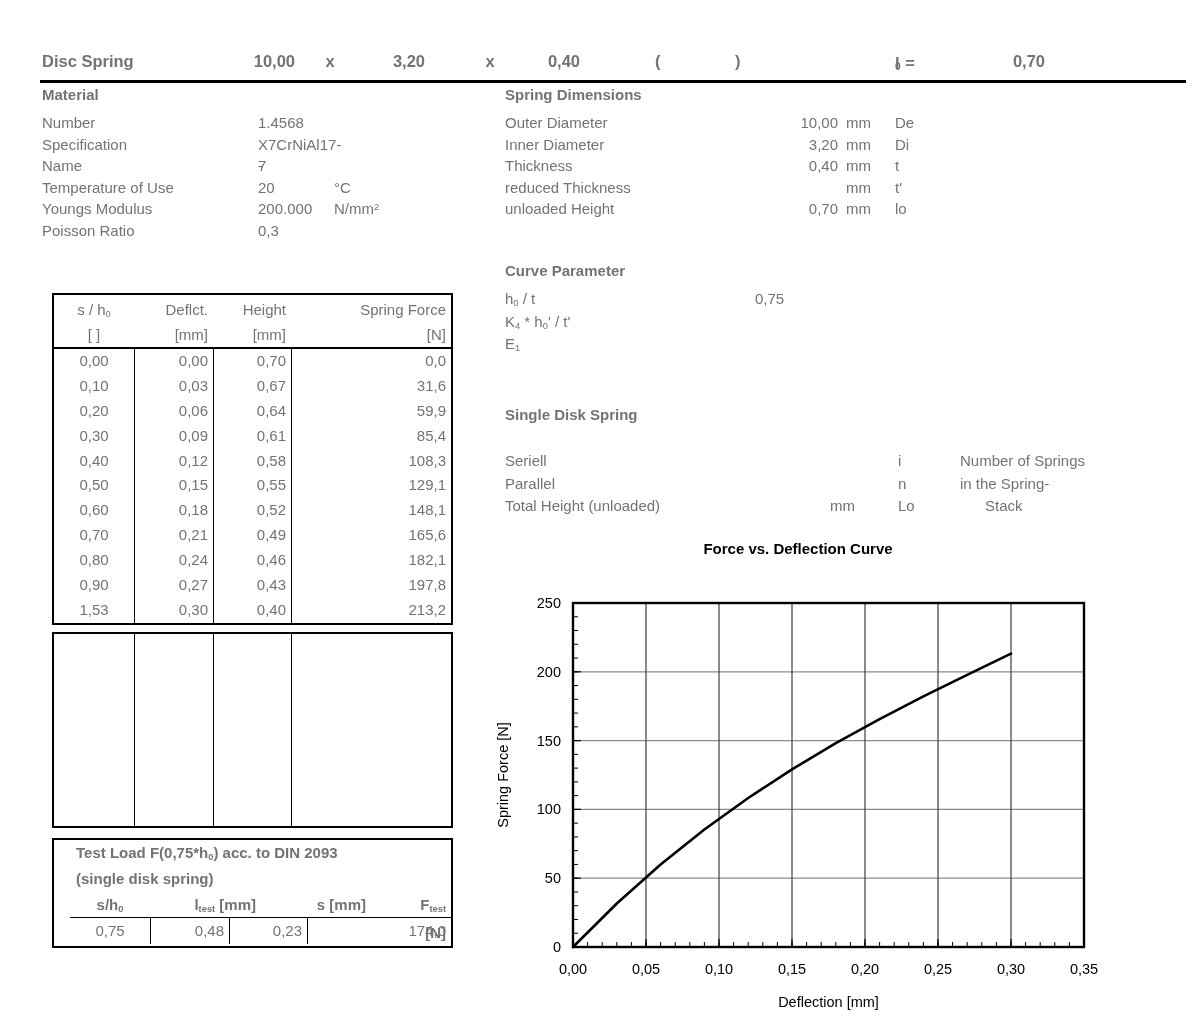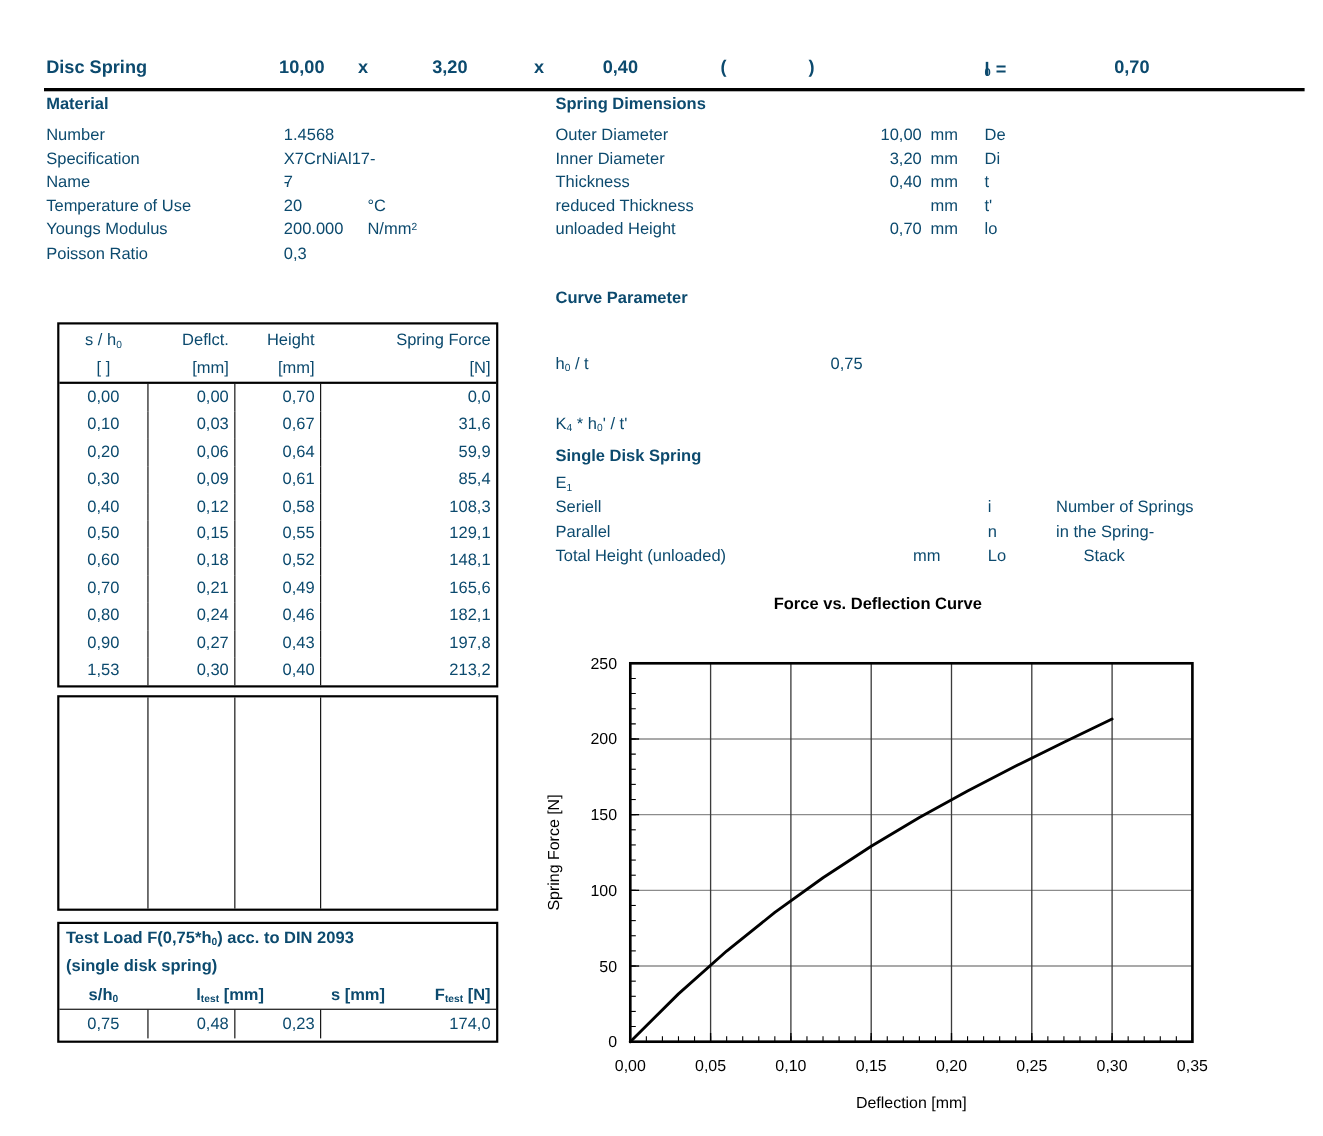--- a/index.html
+++ b/index.html
@@ -1,17 +1,17 @@
 <!DOCTYPE html>
 <html><head>
 <meta charset="utf-8">
 <style>
   html,body { margin:0; padding:0; background:#fff; }
   .page { position:relative; width:1203px; height:1033px; background:#ffffff;
-          font-family:"Liberation Sans", sans-serif; color:#0c4a6e; font-size:15px; overflow:hidden; }
+          font-family:"Liberation Sans", sans-serif; color:#737373; font-size:15px; overflow:hidden; }
   .abs { position:absolute; }
   sub { font-size:0.62em; position:relative; top:0.25em; vertical-align:baseline; }
   sup { font-size:0.62em; position:relative; top:-0.45em; vertical-align:baseline; }
 
   
   #hdr { position:absolute; left:40px; top:50px; width:1146px; height:30px;
          border-bottom:3px solid #000; font-weight:bold; font-size:16.5px; }
   #hdr span { position:absolute; top:2px; white-space:pre; }
   .h-title { left:2px; }
   .h-d1 { left:150px; width:105px; text-align:right; }
@@ -28,21 +28,21 @@
   .sec-heading { font-weight:bold; height:26px; }
   #material { left:42px; top:86px; width:450px; }
   .mrow { display:grid; grid-template-columns:216px 76px auto; height:21.5px; line-height:21.5px; }
   #dims { left:505px; top:86px; width:460px; }
   .drow { display:grid; grid-template-columns:180px 153px 57px auto; height:21.5px; line-height:21.5px; }
   .d-val { text-align:right; }
   .d-unit { padding-left:8px; }
 
   
   #curvep { left:505px; top:262px; width:420px; }
-  .cprow { position:relative; height:22.5px; line-height:22.5px;margin-top:32px; }
+  .cprow { position:relative; height:22.5px; line-height:22.5px; }
   .cp-value { position:absolute; left:250px; }
 
   
   #singled { left:505px; top:406px; width:600px; }
   #singled .sd-rows { margin-top:18px; }
   .sdrow { position:relative; height:22.5px; line-height:22.5px; }
   .sd-label { position:absolute; left:0; }
   .sd-mid { position:absolute; left:270px; width:80px; text-align:right; }
   .sd-sym { position:absolute; left:393px; }
   .sd-note { position:absolute; left:455px; }
@@ -58,21 +58,21 @@
   .col-r { text-align:right; padding-right:5px; box-sizing:border-box; }
   .trow { display:grid; grid-template-columns:80px 79px 78px 1fr; height:24.9px; line-height:24.9px; }
   .tc { box-sizing:border-box; }
   .bl { border-left:1.5px solid #000; }
 
   
   #ebox { left:52px; top:632px; width:401px; height:196px; border:2px solid #000; box-sizing:border-box;
           display:grid; grid-template-columns:80px 79px 78px 1fr; }
 
   
-  #tload { left:52px; top:838px; width:401px; height:110px; border:2px solid #000; box-sizing:border-box; }
+  #tload { left:52px; top:838px; width:401px; height:110px; border:2px solid #000; box-sizing:border-box;padding-left:16px; }
   .tl-title, .tl-sub { font-weight:bold; height:26px; line-height:26px; padding-left:6px; }
   .tl-head { display:grid; grid-template-columns:80px 79px 78px 1fr; height:25px; line-height:25px; font-weight:bold;gap:32px; }
   .tl-row { display:grid; grid-template-columns:80px 79px 78px 1fr; height:26px; line-height:26px;
             border-top:1.5px solid #000; }
 
   
   #chart-svg { position:absolute; left:480px; top:532px; }
   #chart-svg text { font-size:14.5px; fill:#000; font-family:"Liberation Sans", sans-serif; }
   #chart-svg text.ctitle { font-weight:bold; font-size:15px; }
 </style>

